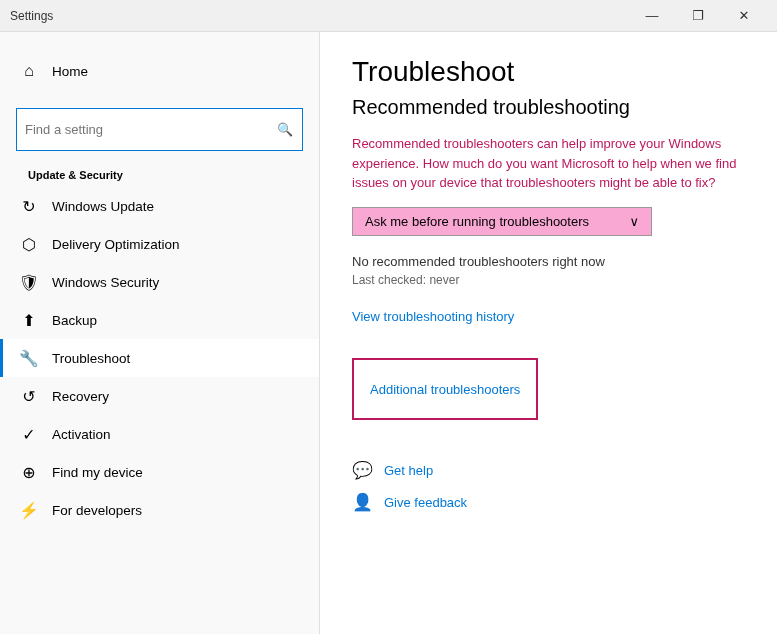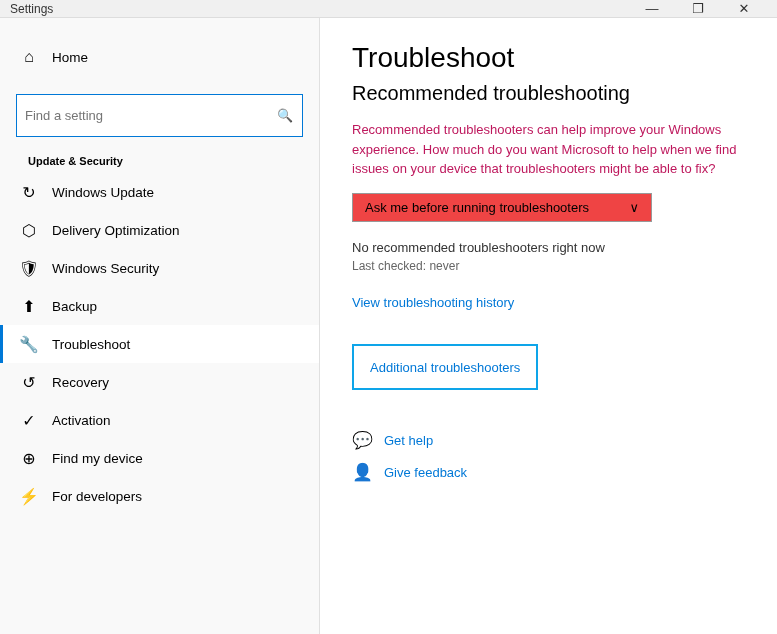--- a/index.html
+++ b/index.html
@@ -11,21 +11,21 @@
       overflow: hidden;
       display: flex;
       flex-direction: column;
     }
     
     .titlebar {
       display: flex;
       align-items: center;
       justify-content: space-between;
       background: #f0f0f0;
-      height: 18px;
+      height: 32px;
       padding: 0 10px;
       border-bottom: 1px solid #ddd;
       flex-shrink: 0;
     }
     .titlebar-title {
       font-size: 12px;
       color: #333;
     }
     .titlebar-controls {
       display: flex;
@@ -149,44 +149,44 @@
     .dropdown-select {
       display: flex;
       align-items: center;
       justify-content: space-between;
       border: 1px solid #999;
       padding: 6px 12px;
       width: 300px;
       cursor: pointer;
       font-size: 13px;
       margin-bottom: 18px;
-      background: #ef4444;
+      background: #f9a8d4;
     }
     .no-troubleshooters {
       font-size: 13px;
       color: #333;
       margin-bottom: 4px;
     }
     .last-checked {
       font-size: 12px;
       color: #666;
       margin-bottom: 20px;
     }
     .link-blue {
       font-size: 13px;
       color: #0078d7;
       cursor: pointer;
       text-decoration: none;
       display: inline-block;
       margin-bottom: 34px;
     }
     .additional-box {
-      border: 2px solid #0ea5e9;
+      border: 2px solid #be185d;
       display: inline-block;
-      padding: 12px 16px;
+      padding: 20px 16px;
       margin-bottom: 20px;
     }
     .additional-box a {
       font-size: 13px;
       color: #0078d7;
       cursor: pointer;
       text-decoration: none;
     }
     .help-row {
       display: flex;

